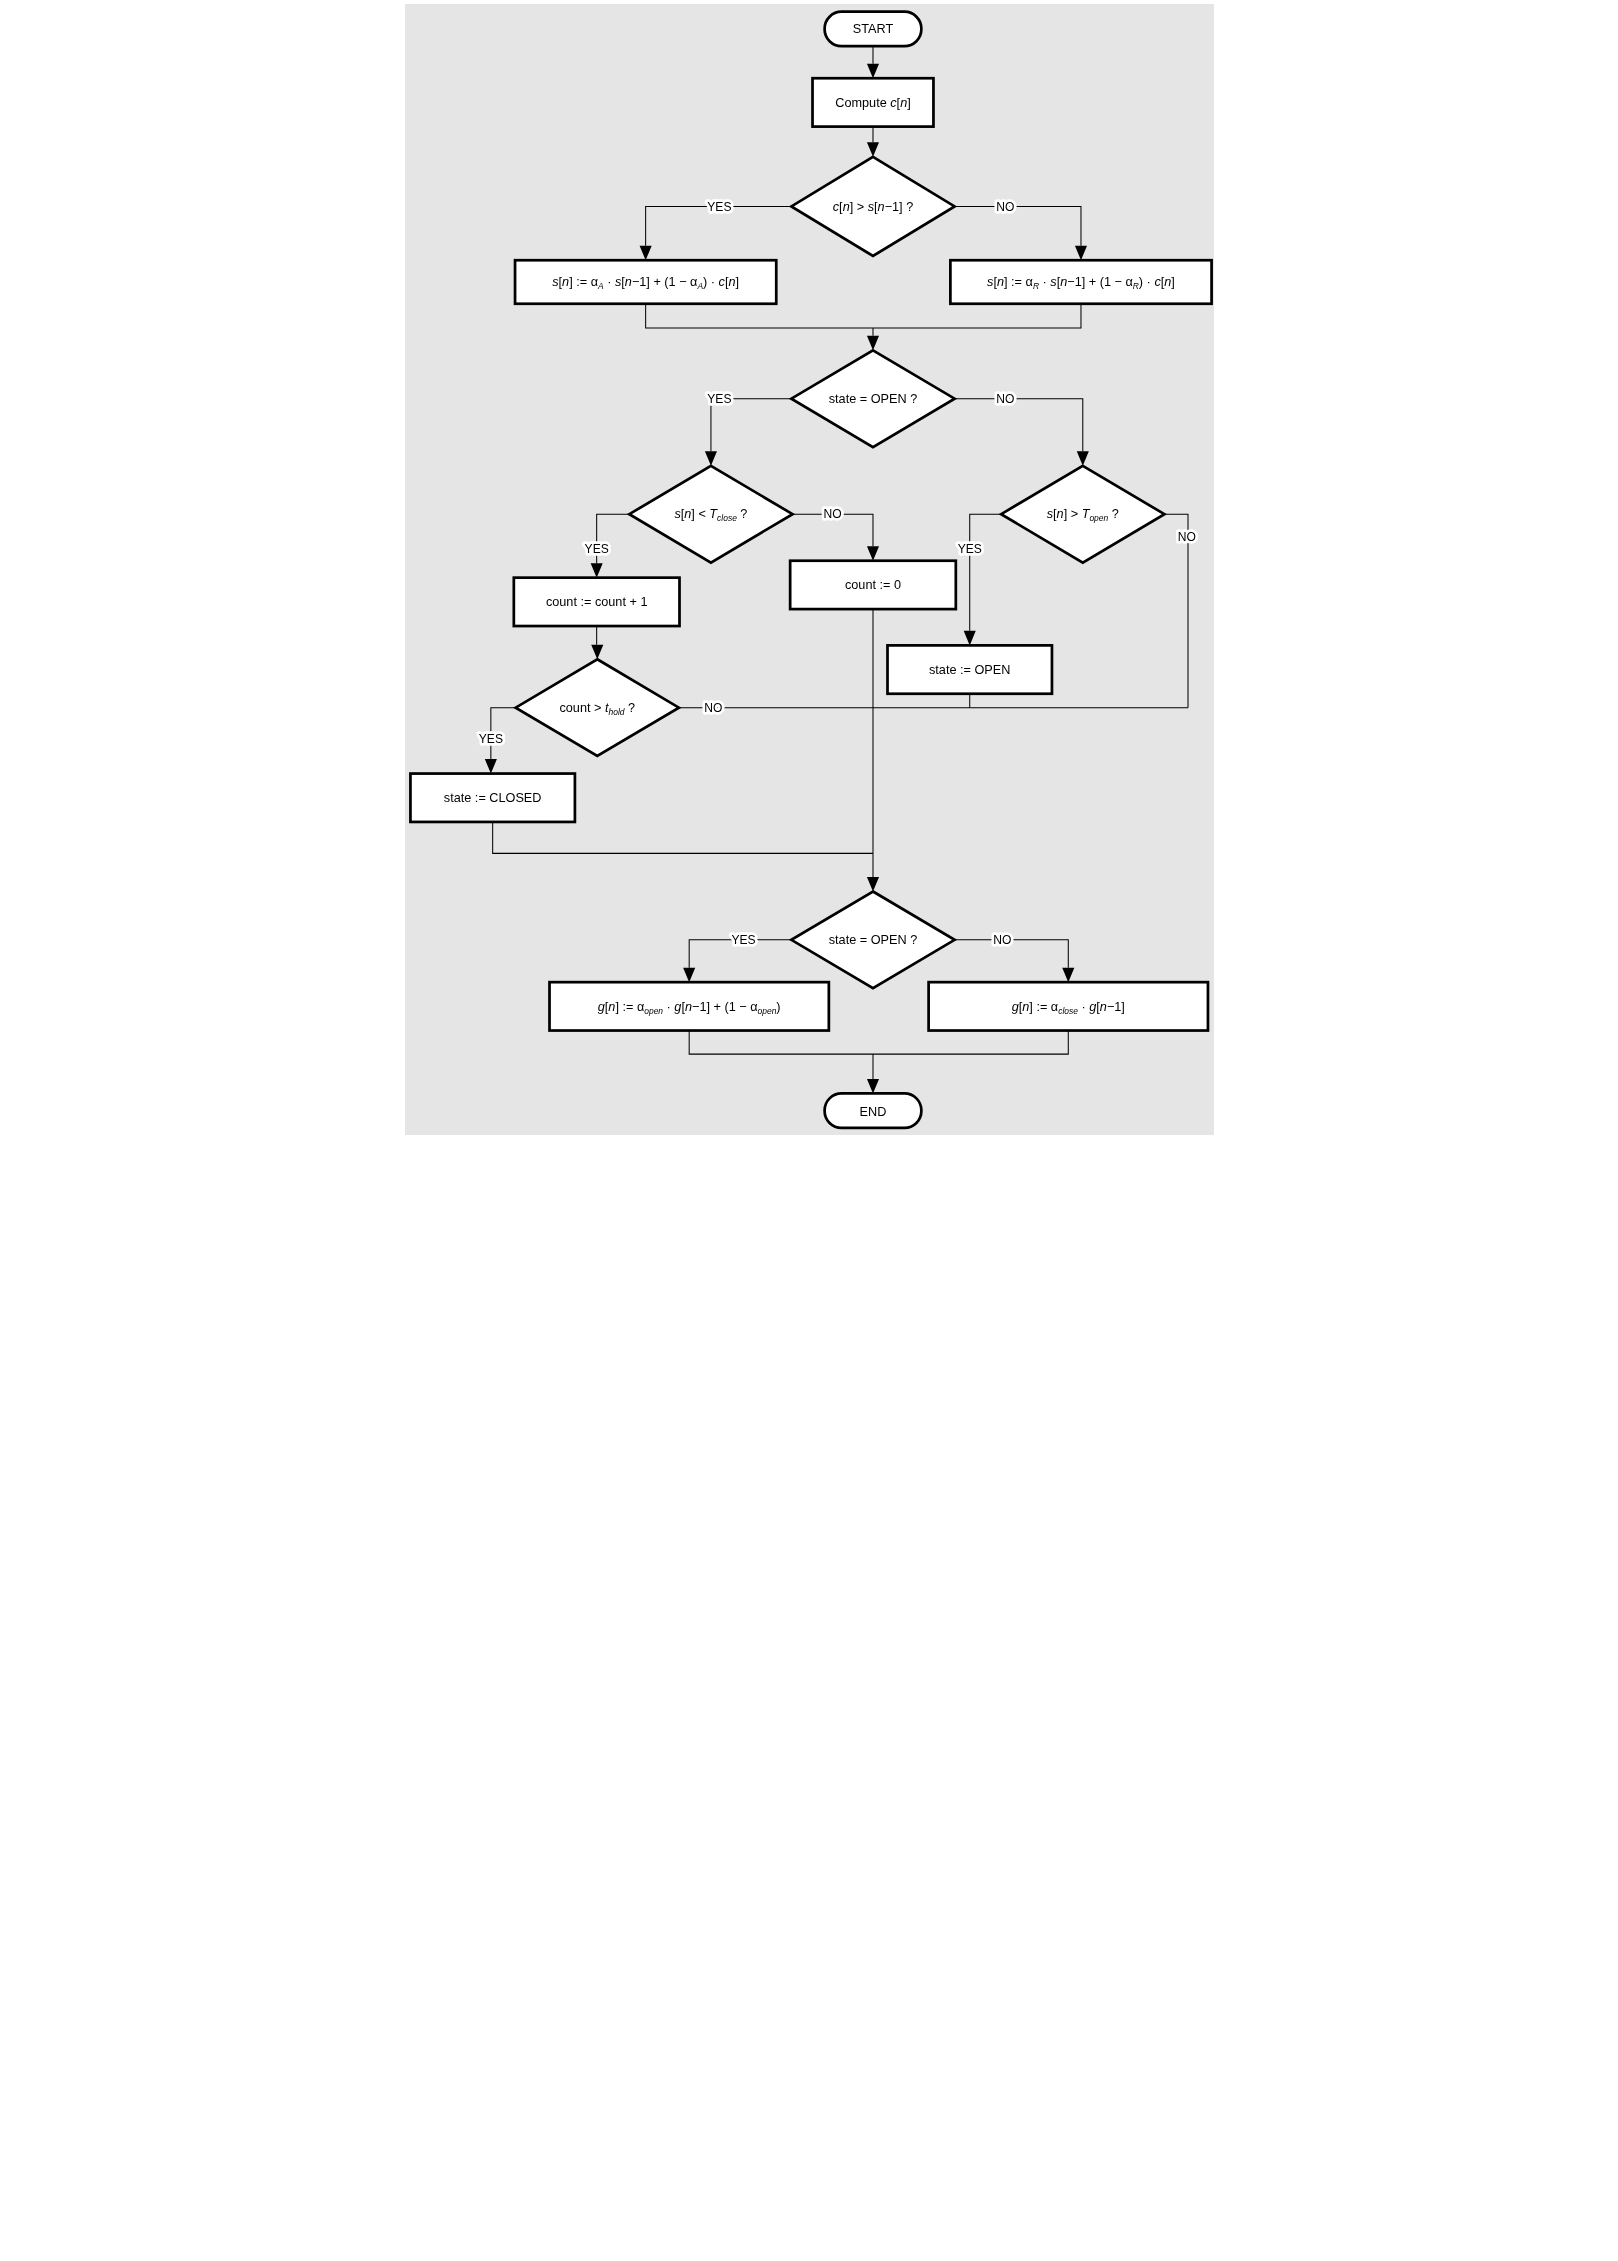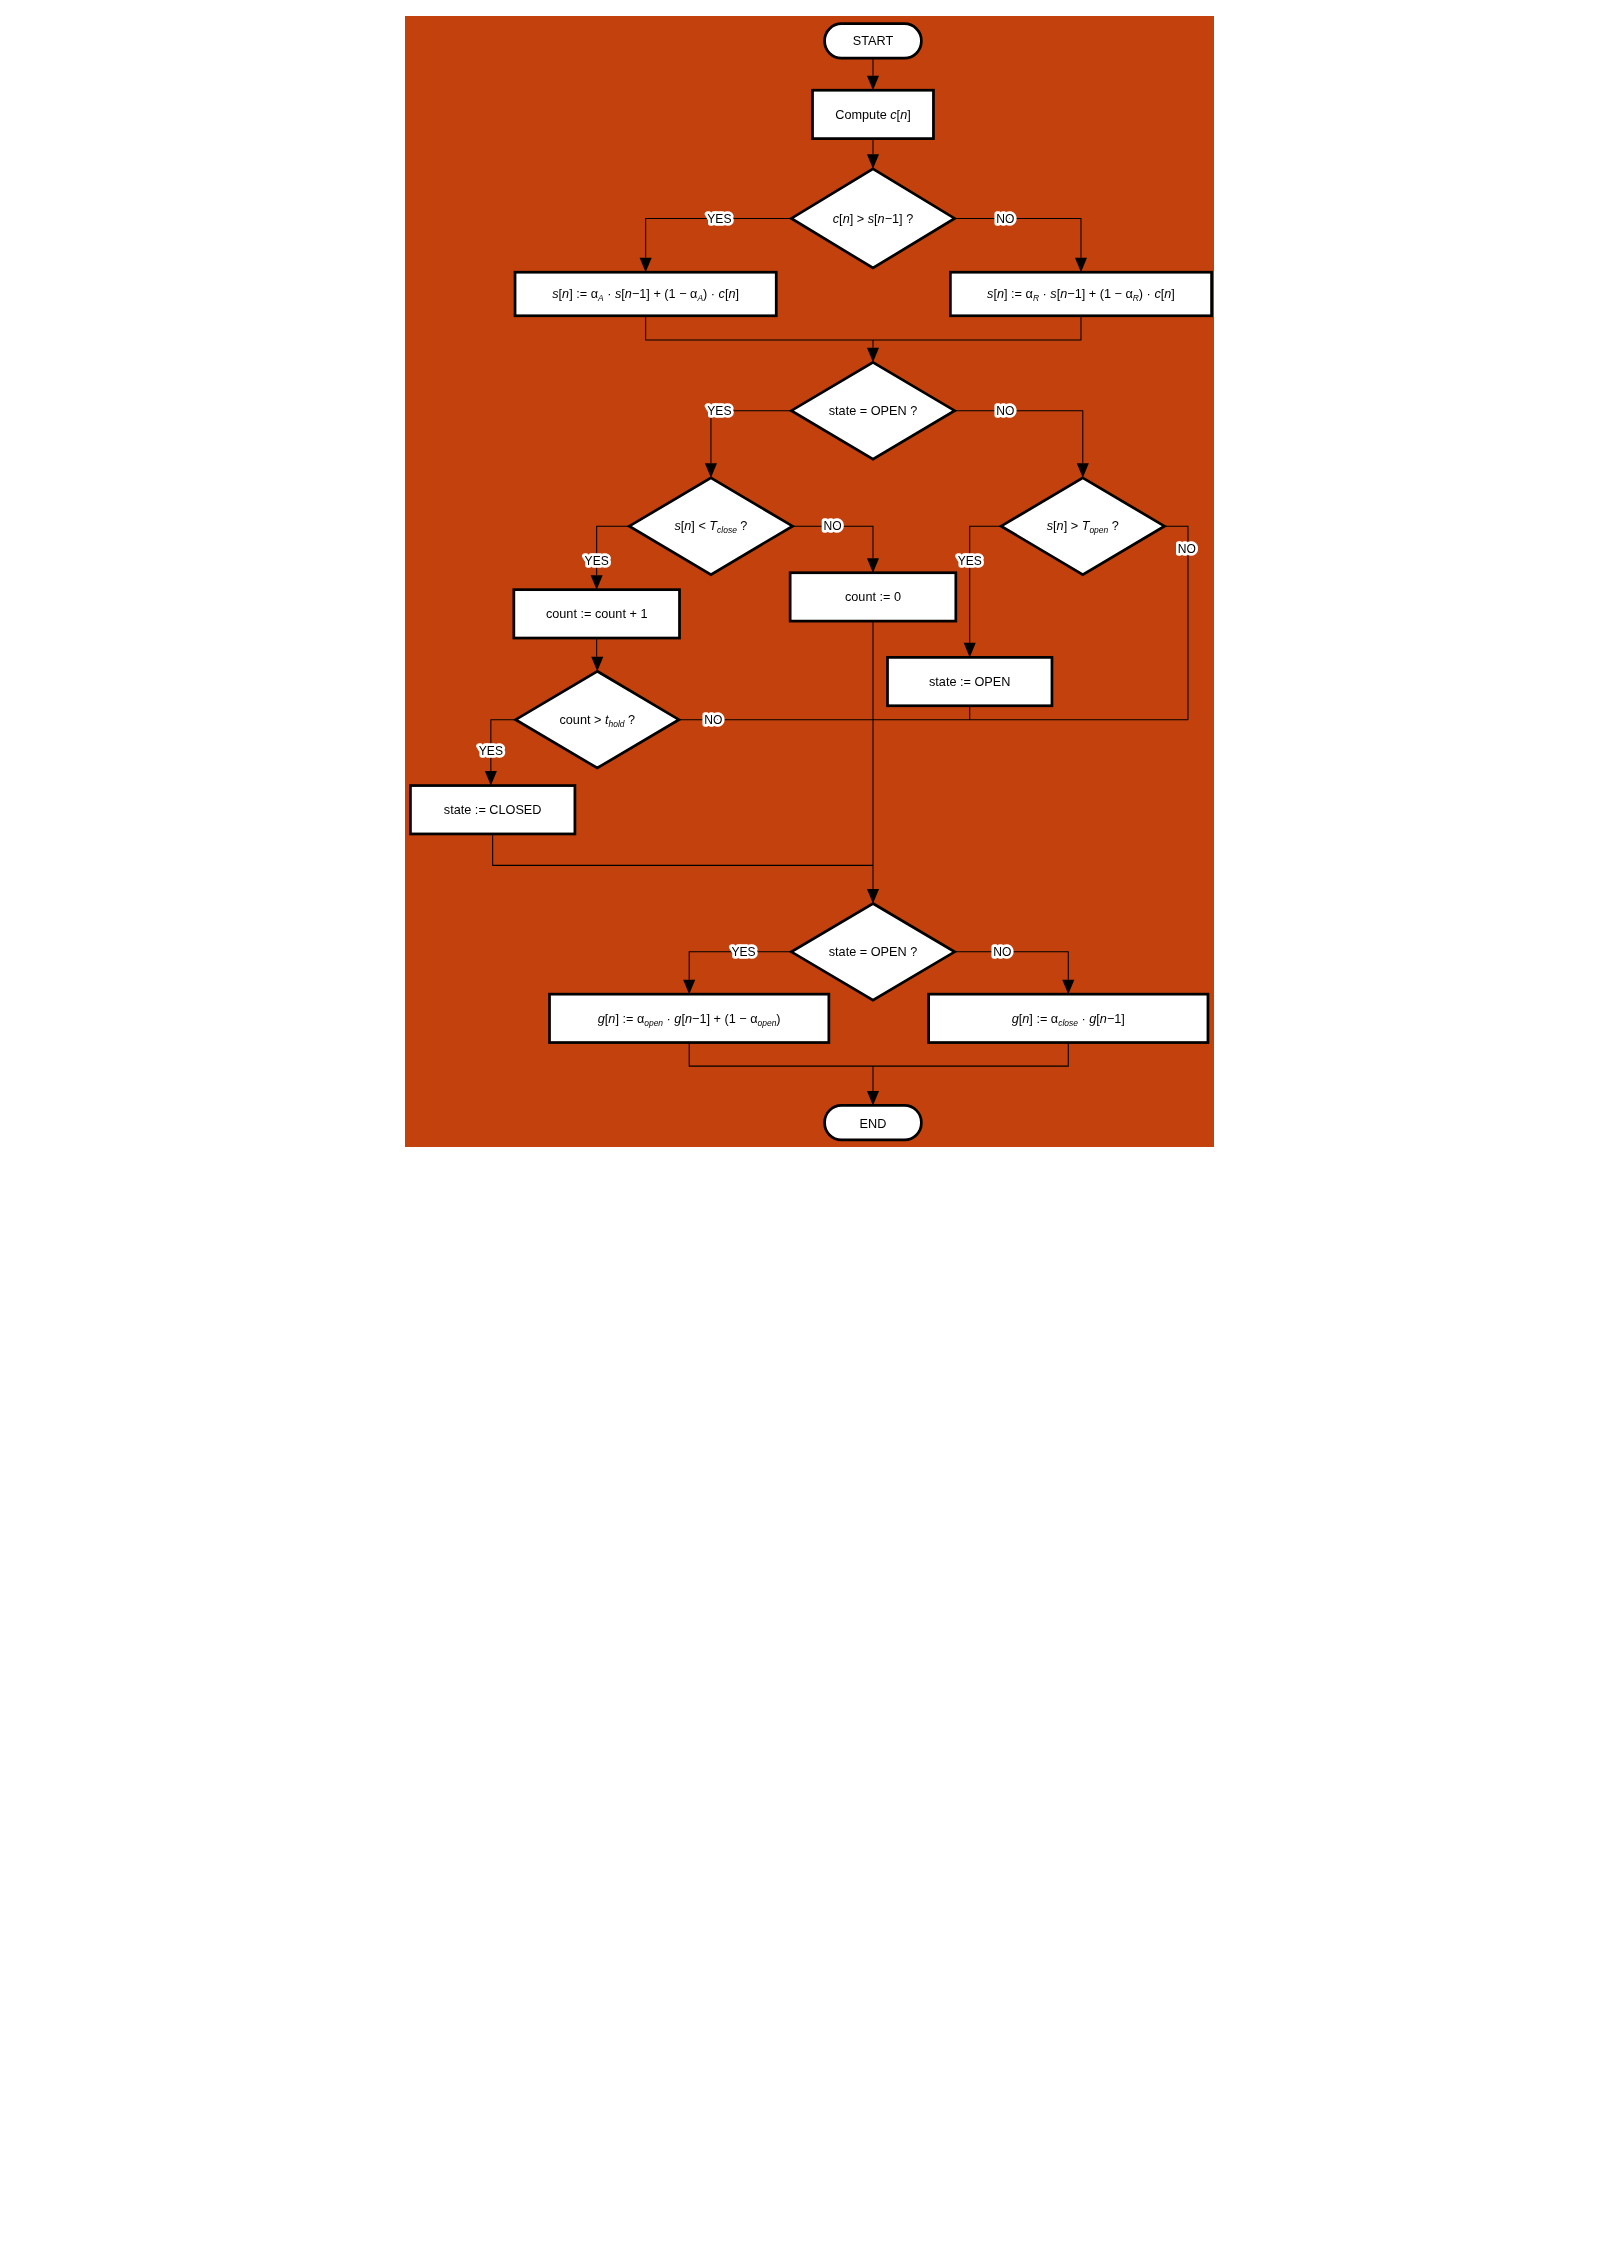--- a/index.html
+++ b/index.html
@@ -1,16 +1,16 @@
 <!DOCTYPE html>
 <html style="font-size:9.7px"><head>
 <meta charset="utf-8">
 <style>
   html,body{margin:0;padding:0;background:#ffffff;}
-  .stage{width:809px;margin:16px auto;background:#c2410c;}
+  .stage{width:809px;margin:4px auto;background:#e5e5e5;}
   svg{display:block;}
   svg text{font-family:"Liberation Sans",sans-serif;font-size:21px;fill:#000;}
   .node-label{text-anchor:middle;}
   .elabel{font-size:20px;text-anchor:middle;paint-order:stroke;stroke:#ffffff;stroke-width:9px;stroke-linejoin:round;fill:#000;}
   .shape{fill:#ffffff;stroke:#000000;stroke-width:4.5;}
   .edge{fill:none;stroke:#000000;stroke-width:1.7;}
   .ah{fill:#000000;stroke:none;}
 </style>
 </head>
 <body>

